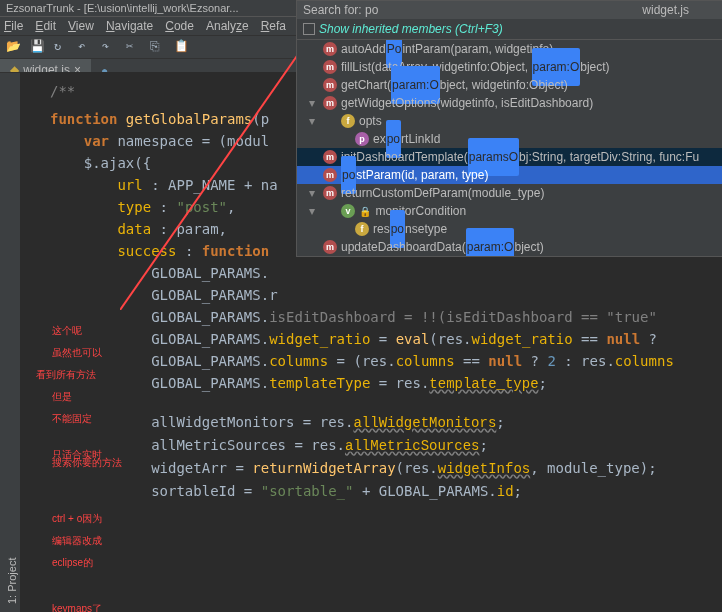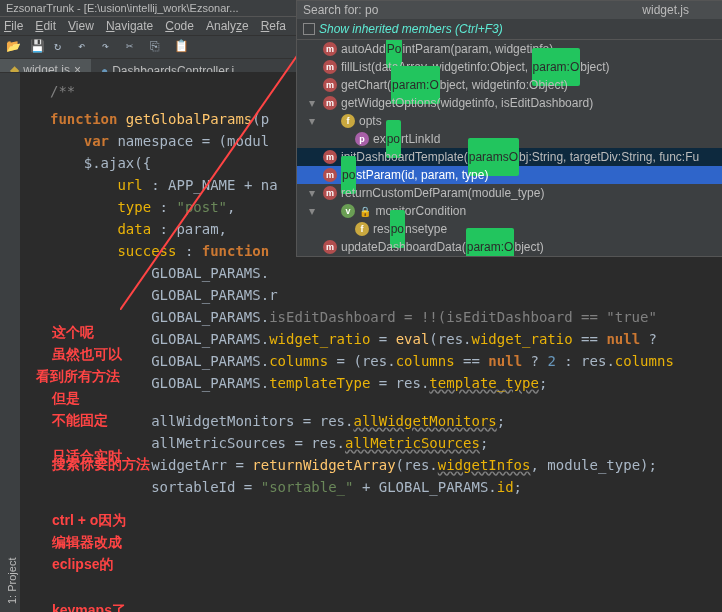--- a/index.html
+++ b/index.html
@@ -16,40 +16,40 @@
 .sidebar-left { position: absolute; left: 0; top: 72px; width: 20px; background: #3c3f41; height: 540px; writing-mode: vertical-rl; text-orientation: mixed; font-family: sans-serif; font-size: 11px; color: #bbb; }
 .sidebar-item { padding: 8px 2px; transform: rotate(180deg); border-bottom: 1px solid #323232; }
 .editor { position: absolute; left: 20px; top: 72px; right: 0; bottom: 0; background: #2b2b2b; padding: 8px 0 8px 30px; font-size: 14px; line-height: 22px; }
 .gutter { position: absolute; left: 20px; top: 72px; width: 20px; background: #313335; height: 540px; }
 .code-line { white-space: pre; }
 .kw-orange { color: #cc7832; font-weight: bold; margin-top: 22px; }
 .fn-name { color: #ffc66d; }
 .string { color: #6a8759; }
 .comment { color: #808080; }
 .prop { color: #eab308; }
-.annotation { position: absolute; color: #ff4444; font-size: 14px; font-family: "Microsoft YaHei", sans-serif; font-weight: bold; z-index: 5; }
+.annotation { position: absolute; color: #ff4444; font-size: 10px; font-family: "Microsoft YaHei", sans-serif; font-weight: normal; z-index: 5; }
 .popup { position: absolute; left: 296px; top: 0; width: 460px; background: #3c3f41; border: 1px solid #555; font-family: sans-serif; font-size: 12px; z-index: 100; }
 .popup-header { background: #4a4d4f; padding: 2px 6px; color: #bbb; display: flex; }
 .popup-sub { background: #3c3f41; padding: 3px 6px; color: #5eead4; font-style: italic; border-bottom: 1px solid #555; display: flex; align-items: center; gap: 4px; }
 .popup-check { width: 12px; height: 12px; border: 1px solid #888; display: inline-block; }
 .popup-list { max-height: 320px; overflow-y: auto; }
 .popup-item { padding: 2px 4px 2px 12px; display: flex; align-items: center; gap: 4px; color: #bbb; white-space: nowrap; }
 .popup-item.selected { background: #0d293e; }
 .popup-item.highlight { background: #2f65ca; color: #fff; }
 .popup-item .indent1 { width: 14px; display: inline-block; }
 .popup-item .indent2 { width: 28px; display: inline-block; }
 .icon-m { width: 14px; height: 14px; border-radius: 50%; background: #b24e4e; color: #fff; font-size: 9px; display: inline-flex; align-items: center; justify-content: center; font-weight: bold; }
 .icon-f { width: 14px; height: 14px; border-radius: 50%; background: #c9a83f; color: #fff; font-size: 9px; display: inline-flex; align-items: center; justify-content: center; font-weight: bold; }
 .icon-p { width: 14px; height: 14px; border-radius: 50%; background: #a860a8; color: #fff; font-size: 9px; display: inline-flex; align-items: center; justify-content: center; font-weight: bold; }
 .icon-v { width: 14px; height: 14px; border-radius: 50%; background: #6a9e54; color: #fff; font-size: 9px; display: inline-flex; align-items: center; justify-content: center; font-weight: bold; }
 .lock { color: #888; font-size: 10px; }
 .expand { color: #888; width: 10px; display: inline-block; }
-.hl { background: #22c55e; color: #2b2b2b; border-radius: 2px; padding: 12px 1px; }
+.hl { background: #3b82f6; color: #2b2b2b; border-radius: 2px; padding: 12px 1px; }
 .arrow { position: absolute; z-index: 50; }
-.underline-wave { text-decoration: underline wavy #808080; }
+.underline-wave { text-decoration: underline wavy #808080; font-family: Liberation Mono, monospace; }
 </style>
 </head>
 <body>
 
 <div class="window-title">EzsonarTrunk - [E:\usion\intellij_work\Ezsonar...</div>
 
 <div class="menubar">
   <span><u>F</u>ile</span>
   <span><u>E</u>dit</span>
   <span><u>V</u>iew</span>
@@ -71,21 +71,20 @@
 </div>
 
 <div class="tabs">
   <div class="tab active">
       <span style="color:#c9a83f">◆</span>
       <span>widget.js</span> 
       <span>×</span>
     </div>
   <div class="tab">
       <span style="color:#6897bb">●</span>
-      <span>DashboardsController.j...</span>
     </div>
 </div>
 
 <div class="sidebar-left">
   <div class="sidebar-item">1: Project</div>
   <div class="sidebar-item">7: Structure</div>
 
 </div>
 
 <div class="gutter"></div>

